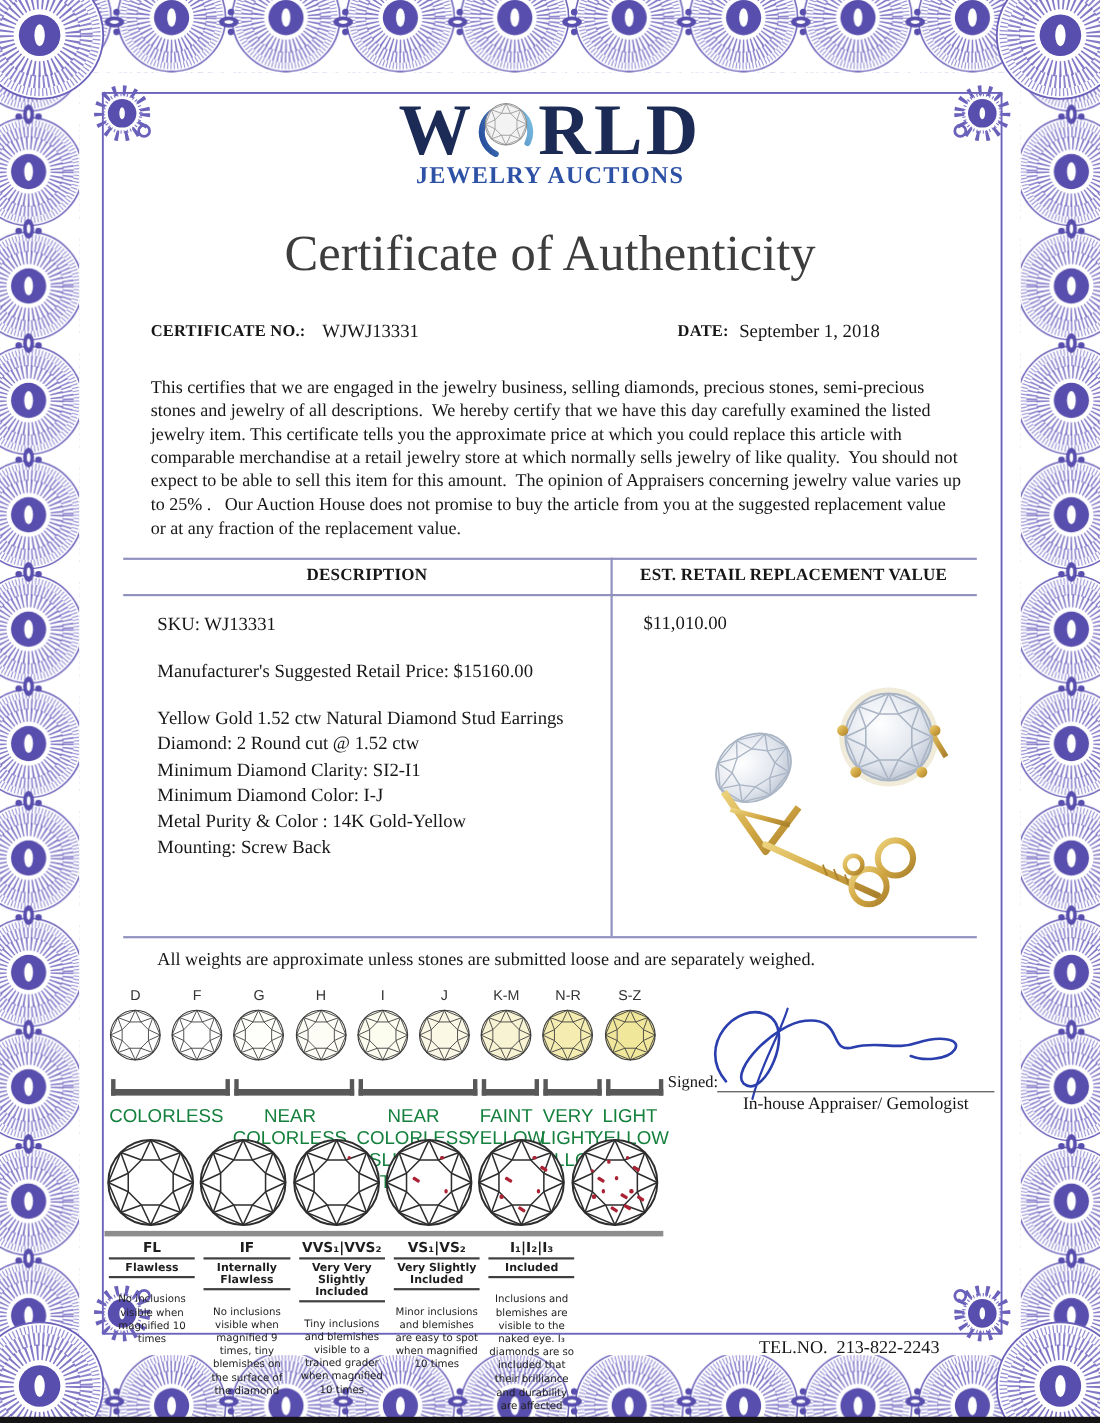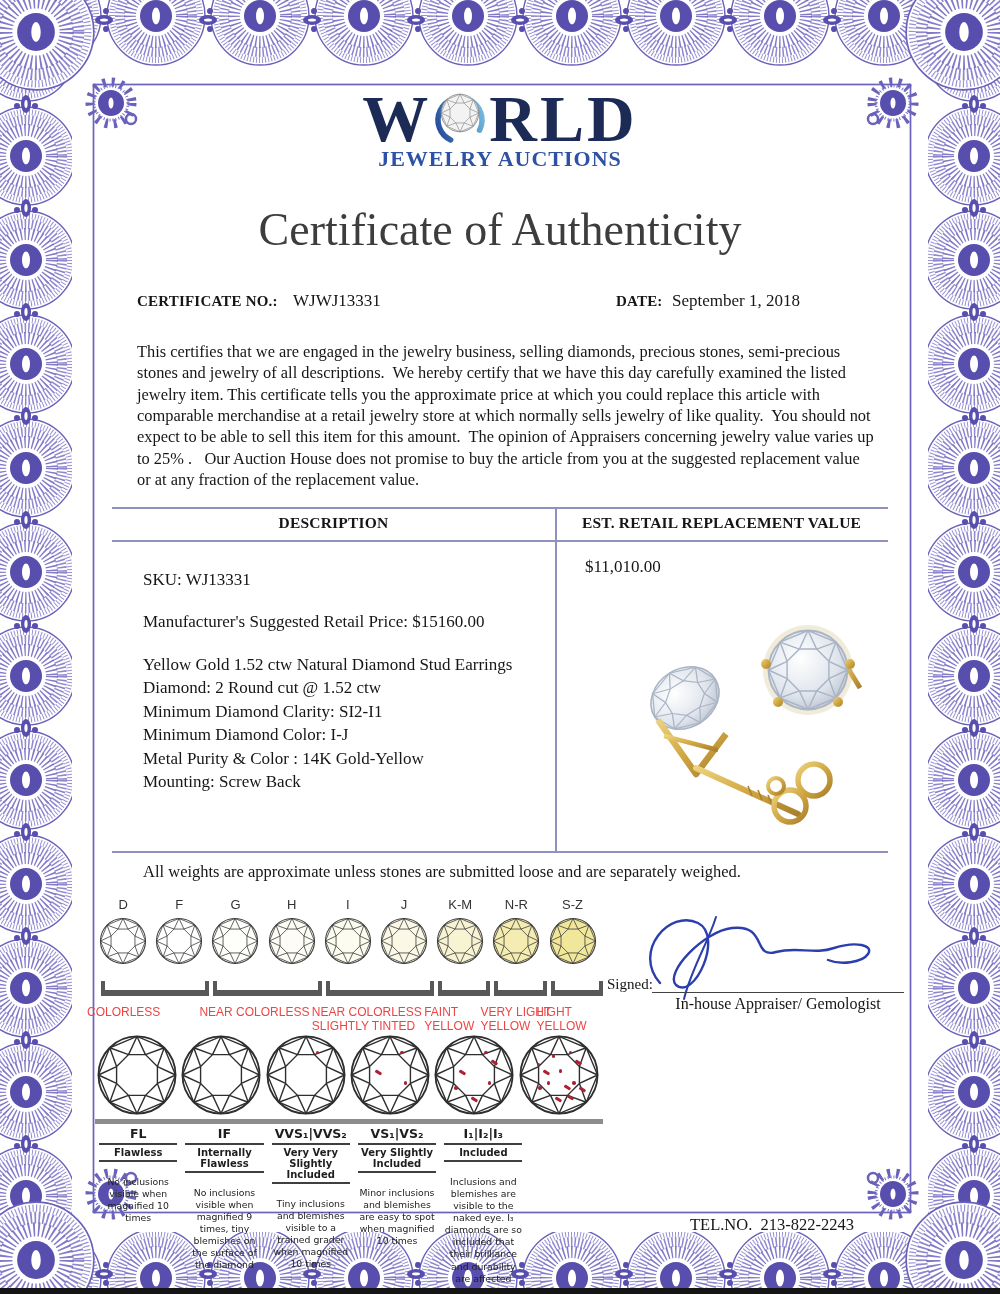--- a/index.html
+++ b/index.html
@@ -31,22 +31,22 @@
   .note{font-size:16.5px;}
 
   
   .cgrow{display:flex;}
   .cgcol{width:56.2px;text-align:center;}
   .cglab{font-family:"Liberation Sans",sans-serif;font-size:13px;color:#333;margin-bottom:5px;}
   .rosette{width:48px;height:48px;display:block;margin:0 auto;}
   .bracketrow{position:relative;height:12px;margin-top:16px;}
   .bracket{position:absolute;top:0;height:9px;border-left:4px solid #585858;border-right:4px solid #585858;border-bottom:6px solid #585858;}
   .grouprow{position:relative;height:44px;}
-  .cgroup{position:absolute;top:12px;font-family:"Liberation Sans",sans-serif;
-          font-size:12px;color:#ef4444;white-space:pre-line;line-height:1.18;}
+  .cgroup{position:absolute;top:12px;text-align:center;font-family:"Liberation Sans",sans-serif;
+          font-size:17px;color:#15803d;white-space:pre-line;line-height:1.18;}
 
   
   .ccirclerow{display:flex;}
   .ccwrap{position:relative;width:84.3px;height:84px;}
   .crosette{width:82px;height:82px;display:block;margin:0 auto;}
   .cbar{height:5px;background:#8d8d8d;margin-top:1px;}
   .ctextrow{display:flex;}
   .clcol{width:84.3px;box-sizing:border-box;padding:0 3px;margin:0 1px;text-align:center;
          font-family:"DejaVu Sans",sans-serif;}
   .clgrade{font-size:12.5px;font-weight:bold;color:#1e1e1e;padding:2px 0 2px 0;border-bottom:2.5px solid #3f3f3f;}
@@ -172,21 +172,21 @@
 
     <div class="abs para" style="left:137px;top:341px;width:737px;">This certifies that we are engaged in the jewelry business, selling diamonds, precious stones, semi-precious stones and jewelry of all descriptions.  We hereby certify that we have this day carefully examined the listed jewelry item. This certificate tells you the approximate price at which you could replace this article with comparable merchandise at a retail jewelry store at which normally sells jewelry of like quality.  You should not expect to be able to sell this item for this amount.  The opinion of Appraisers concerning jewelry value varies up to 25% .   Our Auction House does not promise to buy the article from you at the suggested replacement value or at any fraction of the replacement value.</div>
 
     <div class="abs hline" style="left:112px;top:507px;width:776px;"></div>
     <div class="abs hline" style="left:112px;top:540px;width:776px;"></div>
     <div class="abs hline" style="left:112px;top:851px;width:776px;"></div>
     <div class="abs vline" style="left:555px;top:507px;height:344px;"></div>
     <div class="abs th" style="left:112px;top:514px;width:443px;">DESCRIPTION</div>
     <div class="abs th" style="left:555px;top:514px;width:333px;">EST. RETAIL REPLACEMENT VALUE</div>
 
-    <div class="abs desc" style="left:143px;top:568px;width:405px;">
+    <div class="abs desc" style="left:143px;top:556px;width:405px;">
         <div class="blk">
           <div>SKU: WJ13331</div>
         </div>
         <div class="blk">
           <div>Manufacturer's Suggested Retail Price: $15160.00</div>
         </div>
         <div class="blk">
           <div>Yellow Gold 1.52 ctw Natural Diamond Stud Earrings</div>
           <div>Diamond: 2 Round cut @ 1.52 ctw</div>
           <div>Minimum Diamond Clarity: SI2-I1</div>

